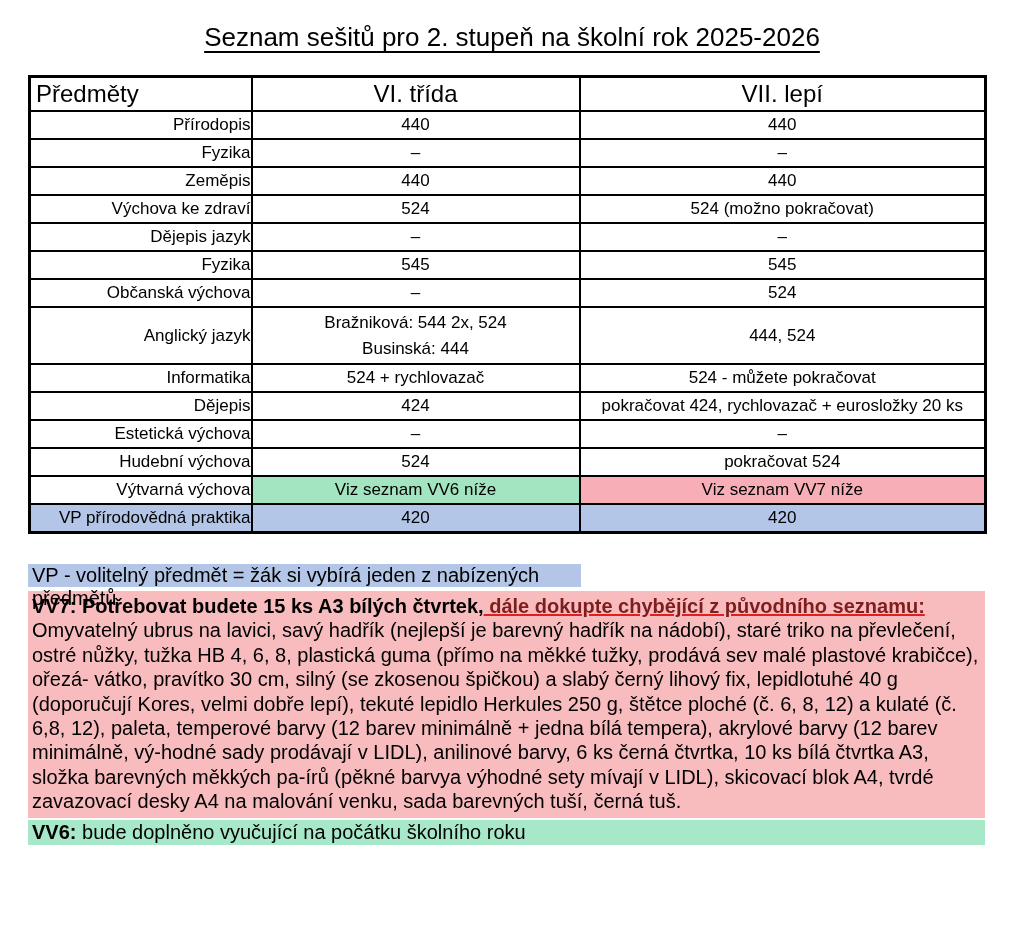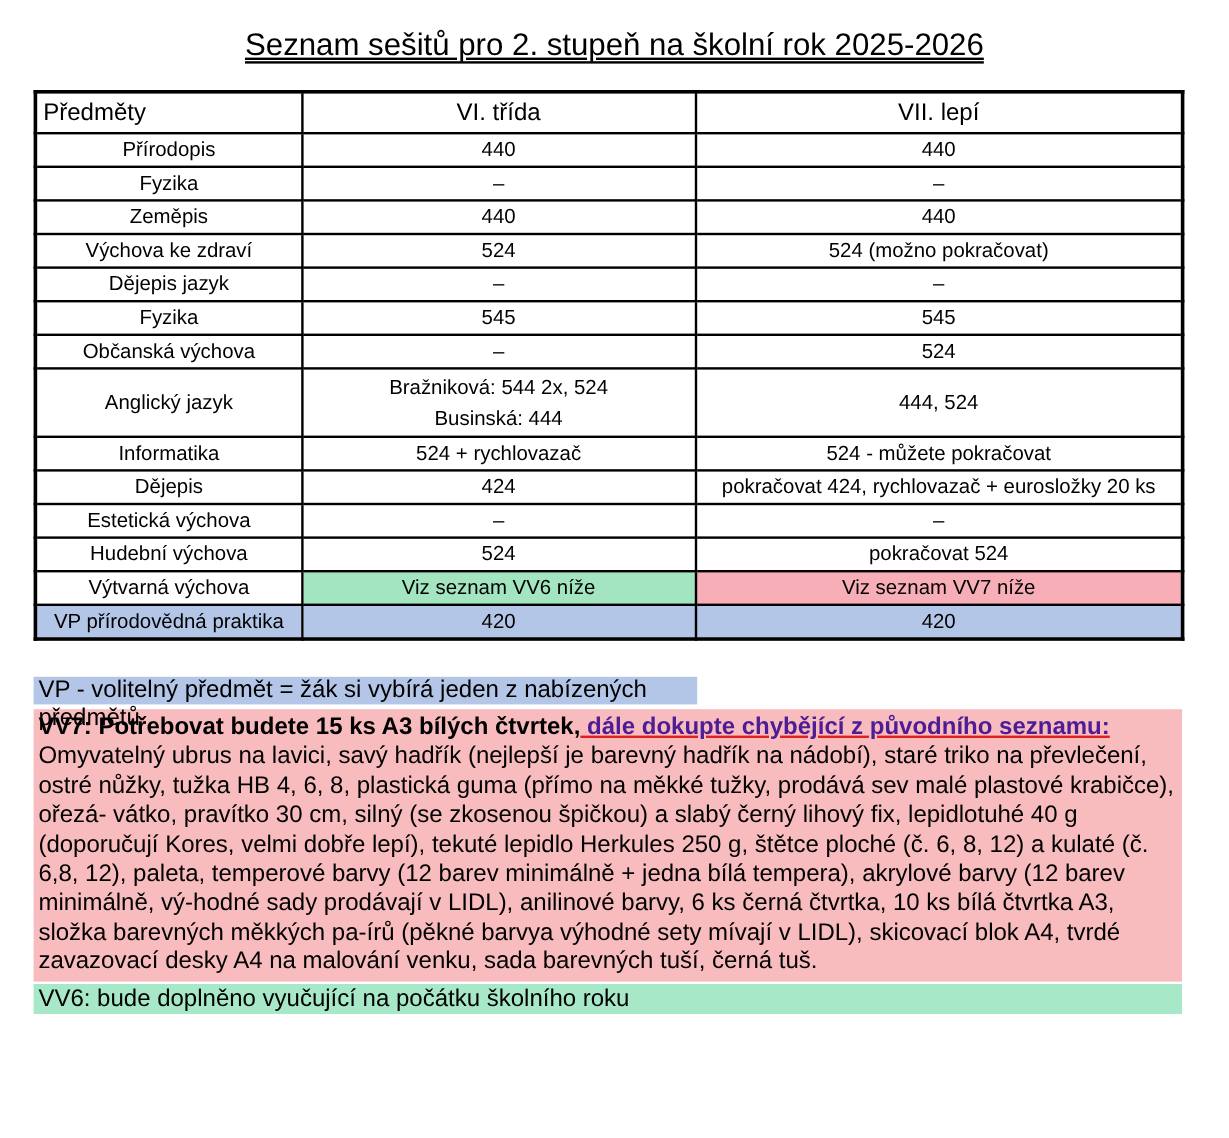--- a/index.html
+++ b/index.html
@@ -2,67 +2,67 @@
 <html lang="cs"><head>
 <meta charset="utf-8">
 <style>
   html,body{margin:0;padding:0;}
   body{
     width:1024px;height:948px;background:#ffffff;color:#000;
     font-family:"Liberation Sans", sans-serif;overflow:hidden;
     -webkit-font-smoothing:antialiased;
   }
   .title{
-    margin-top:22px;text-align:center;font-size:26px;font-weight:400;text-decoration:underline;
+    margin-top:22px;text-align:center;font-size:26px;font-weight:400;
   }
   .title span{
     text-decoration:underline;text-decoration-thickness:2px;text-underline-offset:5px;
   }
   table.subjects{
     border-collapse:collapse;table-layout:fixed;
     margin:22px 0 0 28px;width:956px;
     border:3px solid #000;
   }
   table.subjects col.c1{width:222px;}
   table.subjects col.c2{width:328px;}
   table.subjects col.c3{width:406px;}
   table.subjects th, table.subjects td{
     border:2px solid #000;padding:0;overflow:hidden;white-space:nowrap;
   }
   thead th{
-    font-size:20px;font-weight:400;height:32px;text-align:center;
+    font-size:24px;font-weight:400;height:32px;text-align:center;
     border-bottom:3px solid #000;
   }
   thead th.subject{text-align:left;padding-left:5px;}
   td{font-size:17px;height:26px;text-align:center;}
-  td.subject{text-align:center;padding-left:5px;margin-left:15px;}
+  td.subject{text-align:right;padding-left:5px;margin-left:15px;}
   tr.tall td{height:55px;}
   td .l{display:block;line-height:26px;}
   .bg-green{background:#a2e5c0;}
   .bg-pink{background:#f8aeb6;}
   .bg-blue{background:#b4c6e7;}
   .notes{margin:30px 0 0 28px;width:957px;font-size:20px;}
   .note-vp{
     background:#b4c6e7;width:549px;height:23px;line-height:23px;
     padding-left:4px;margin-bottom:4px;
   }
   .note-vv7{
     background:#f8bcbf;padding:3px 5px 4px 4px;line-height:24.4px;
     width:948px;text-align:left;
   }
   .note-vv7 .lbl{font-weight:700;}
   .note-vv7 .red{
-    font-weight:700;color:#4c1d95;
+    font-weight:700;color:#7f1d1d;
     text-decoration:underline;text-decoration-color:#e02020;text-decoration-thickness:2px;
   }
   .note-vv6{
     background:#a7e8c8;width:953px;height:25px;line-height:25px;
     padding-left:4px;margin-top:2px;
   }
-  .note-vv6 .lbl{font-weight:400;}
+  .note-vv6 .lbl{font-weight:700;}
 </style>
 </head>
 <body>
 
 <div class="title">
   <span>Seznam sešitů pro 2. stupeň na školní rok 2025-2026</span>
 </div>
 
 <table class="subjects">
   <colgroup>

